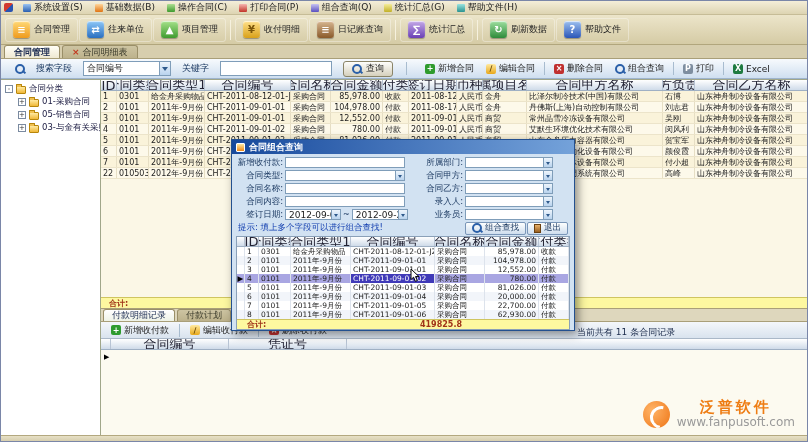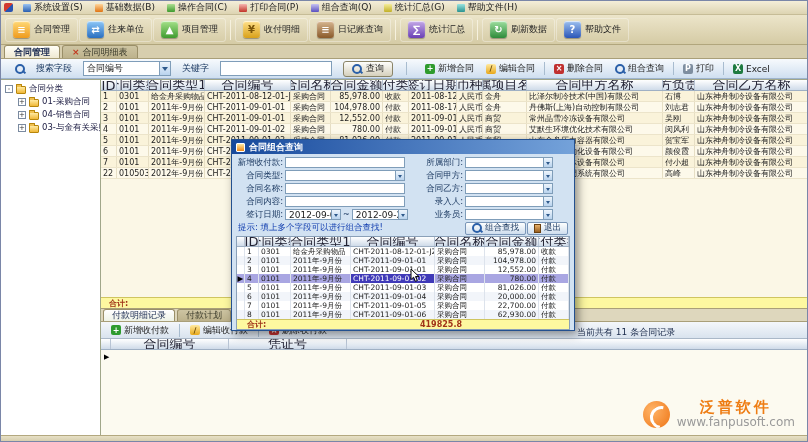--- a/index.html
+++ b/index.html
@@ -249,21 +249,21 @@
         <span>合同分类</span>
       </div>
       <div class="tree-row child">
         <span class="expander">+</span>
         <span class="folder"></span>
         <span>01-采购合同</span>
       </div>
       <div class="tree-row child">
         <span class="expander">+</span>
         <span class="folder"></span>
-        <span>04-销售合同</span>
+        <span>05-销售合同</span>
       </div>
       <div class="tree-row child">
         <span class="expander">+</span>
         <span class="folder"></span>
         <span>03-与金有关采购</span>
       </div>
     </div>
 
   <div class="table-wrap">
     <div id="main-table">

